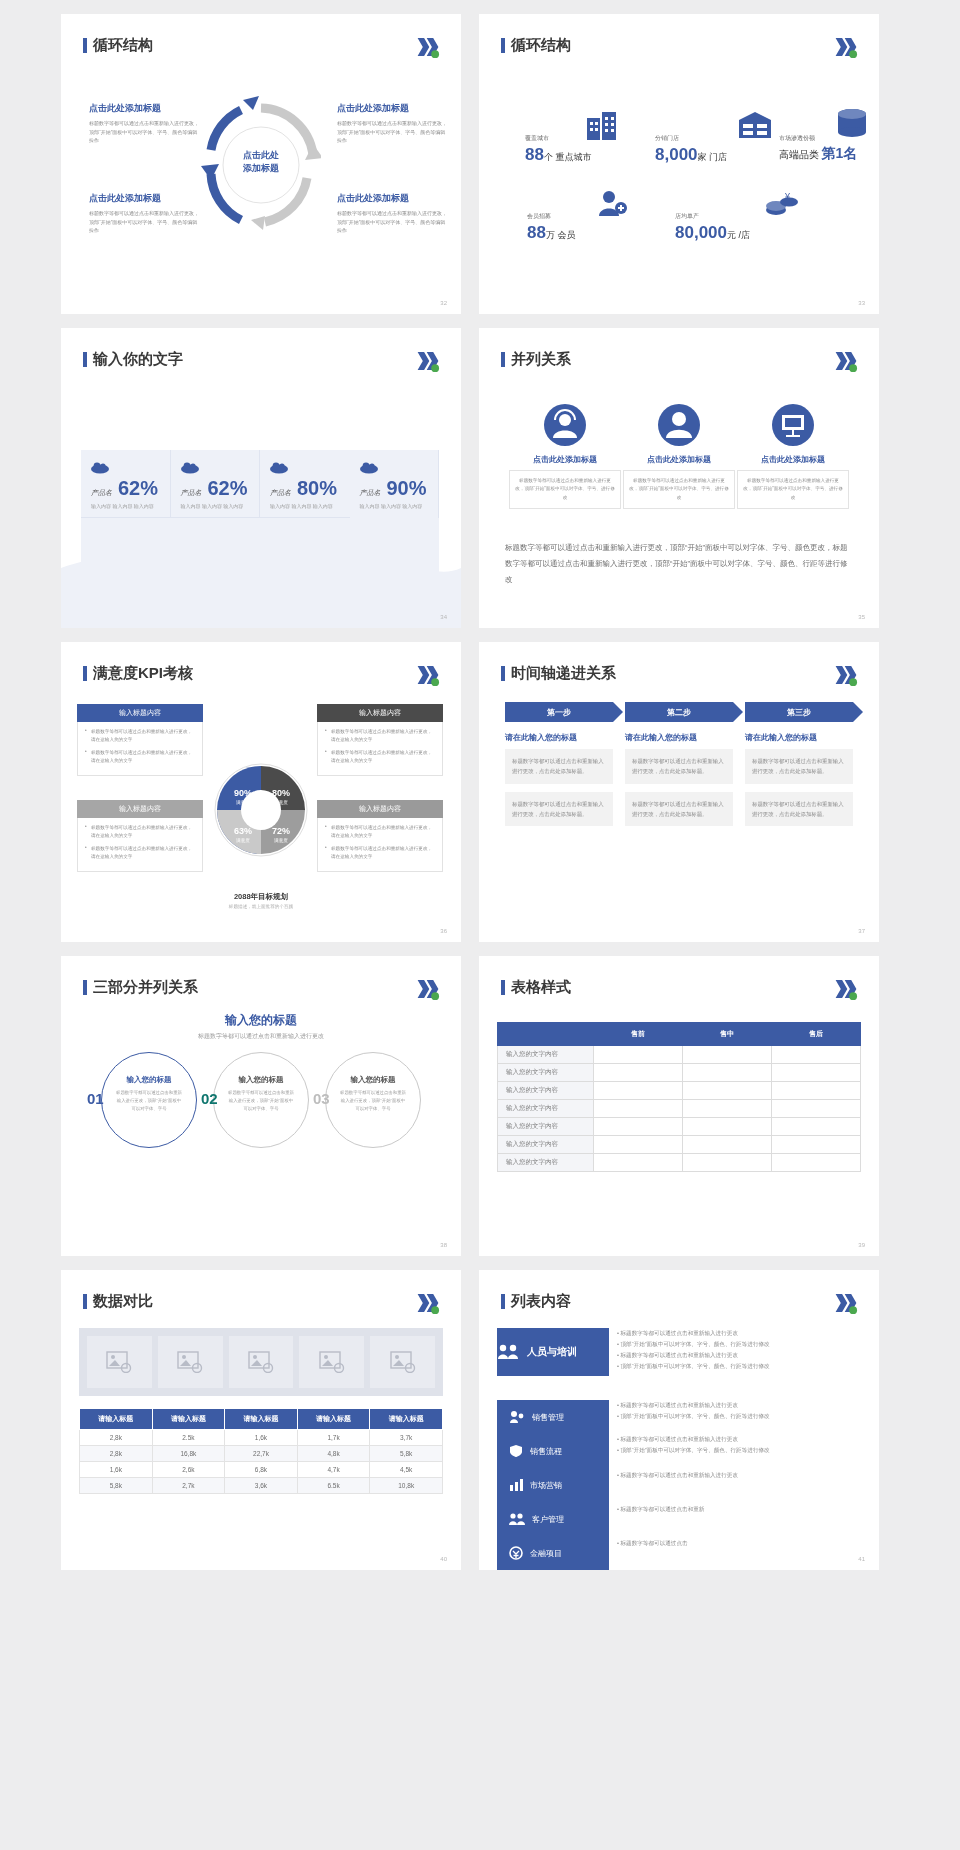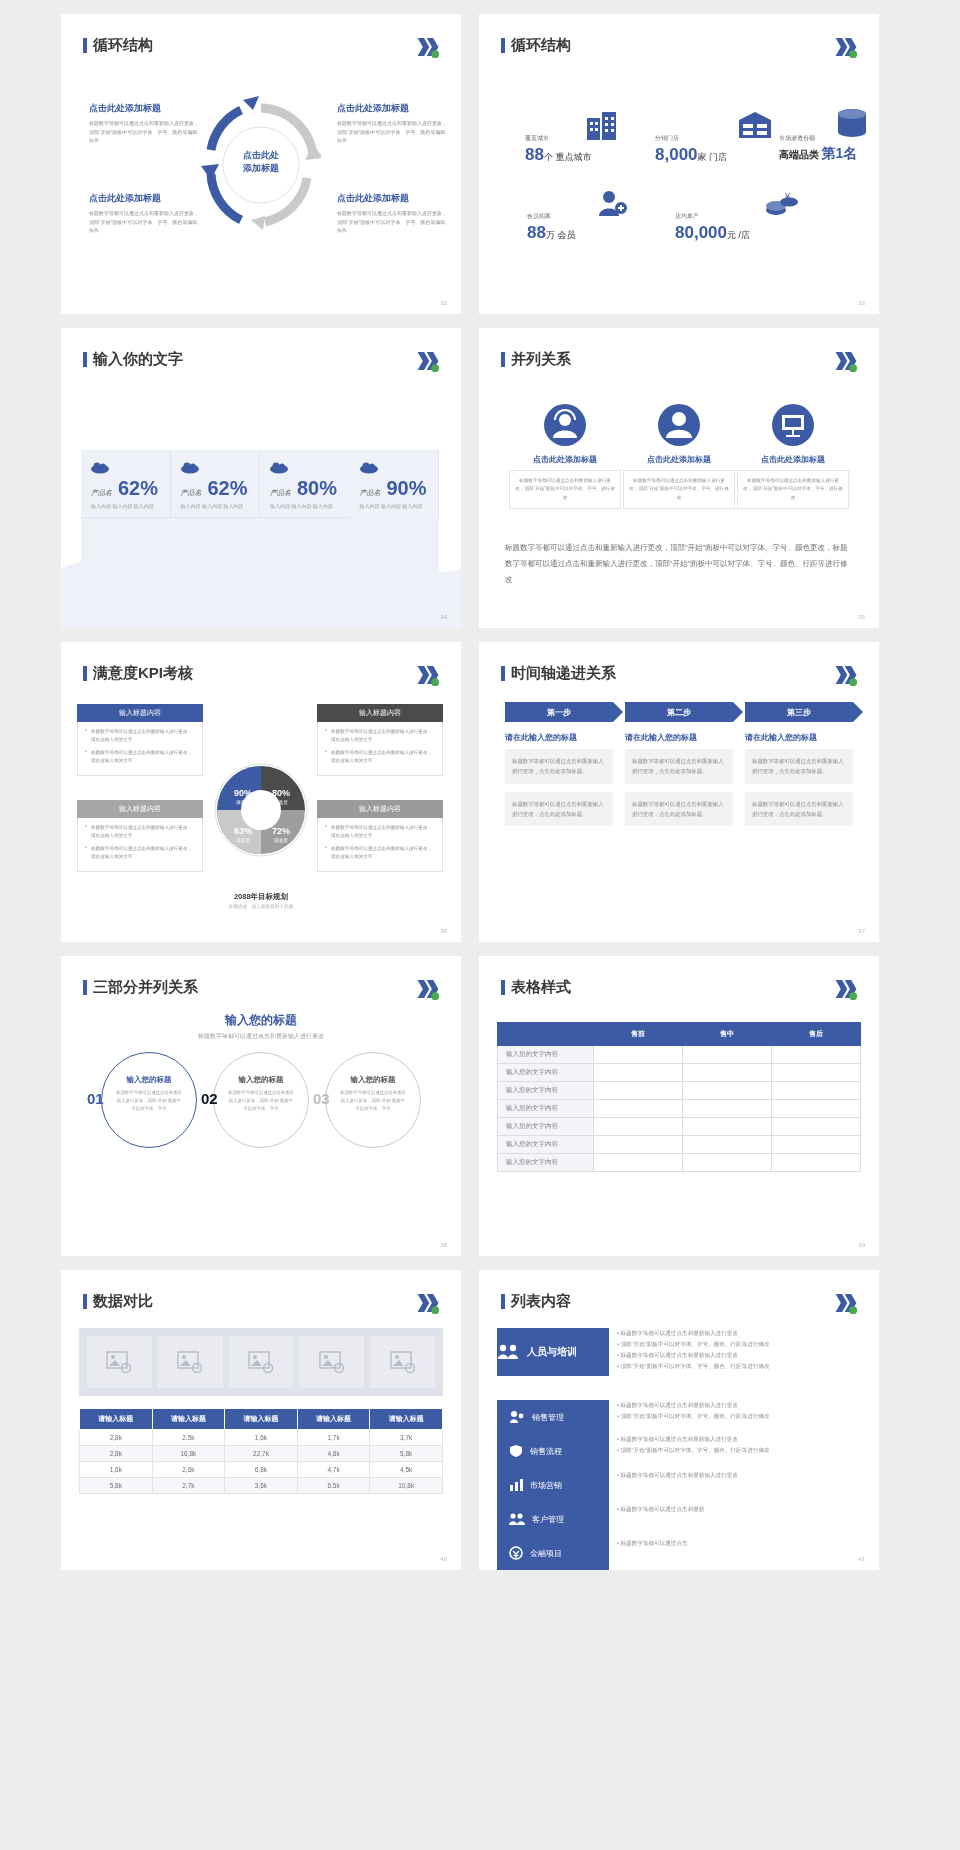--- a/index.html
+++ b/index.html
@@ -240,21 +240,21 @@
           <rect x="6" y="14" width="10" height="4"></rect>
           <rect x="20" y="14" width="10" height="4"></rect>
           <rect x="6" y="21" width="10" height="4"></rect>
           <rect x="20" y="21" width="10" height="4"></rect>
         </g>
     </svg>
 
     <div class="d-item" style="left:300px;top:120px;">
       <div class="d-lab">市场渗透份额</div>
       <div class="d-val">
-        <span style="font-size:10px;font-weight:bold">高端品类</span>
+        <span style="font-size:10px;font-weight:normal">高端品类</span>
         <b style="font-size:14px">第1名</b>
       </div>
     </div>
     <svg style="position:absolute;left:356px;top:94px" width="34" height="32">
       <ellipse cx="17" cy="6" rx="14" ry="5" class="ic"></ellipse>
       <rect x="3" y="6" width="28" height="18" class="ic"></rect>
       <ellipse cx="17" cy="24" rx="14" ry="5" class="ic"></ellipse>
       <ellipse cx="17" cy="6" rx="14" ry="5" fill="#6f87be"></ellipse>
     </svg>
 
@@ -509,21 +509,21 @@
     <div class="ring" style="left:40px;border-color:#3c5ba4">
       <div class="rt" style="color:#3c5ba4">输入您的标题</div>
       <div class="rb">标题数字等都可以通过点击和重新输入进行更改，顶部“开始”面板中可以对字体、字号</div>
     </div>
     <div class="rnum" style="left:26px;top:134px;color:#3c5ba4">01</div>
 
     <div class="ring" style="left:152px">
       <div class="rt" style="color:#555">输入您的标题</div>
       <div class="rb">标题数字等都可以通过点击和重新输入进行更改，顶部“开始”面板中可以对字体、字号</div>
     </div>
-    <div class="rnum" style="left:140px;top:134px;color:#0f172a">02</div>
+    <div class="rnum" style="left:140px;top:134px;color:#0f766e">02</div>
 
     <div class="ring" style="left:264px">
       <div class="rt" style="color:#555">输入您的标题</div>
       <div class="rb">标题数字等都可以通过点击和重新输入进行更改，顶部“开始”面板中可以对字体、字号</div>
     </div>
     <div class="rnum" style="left:252px;top:134px;color:#bdbdbd">03</div>
 
     <div class="pnum">38</div>
   </div>
 

